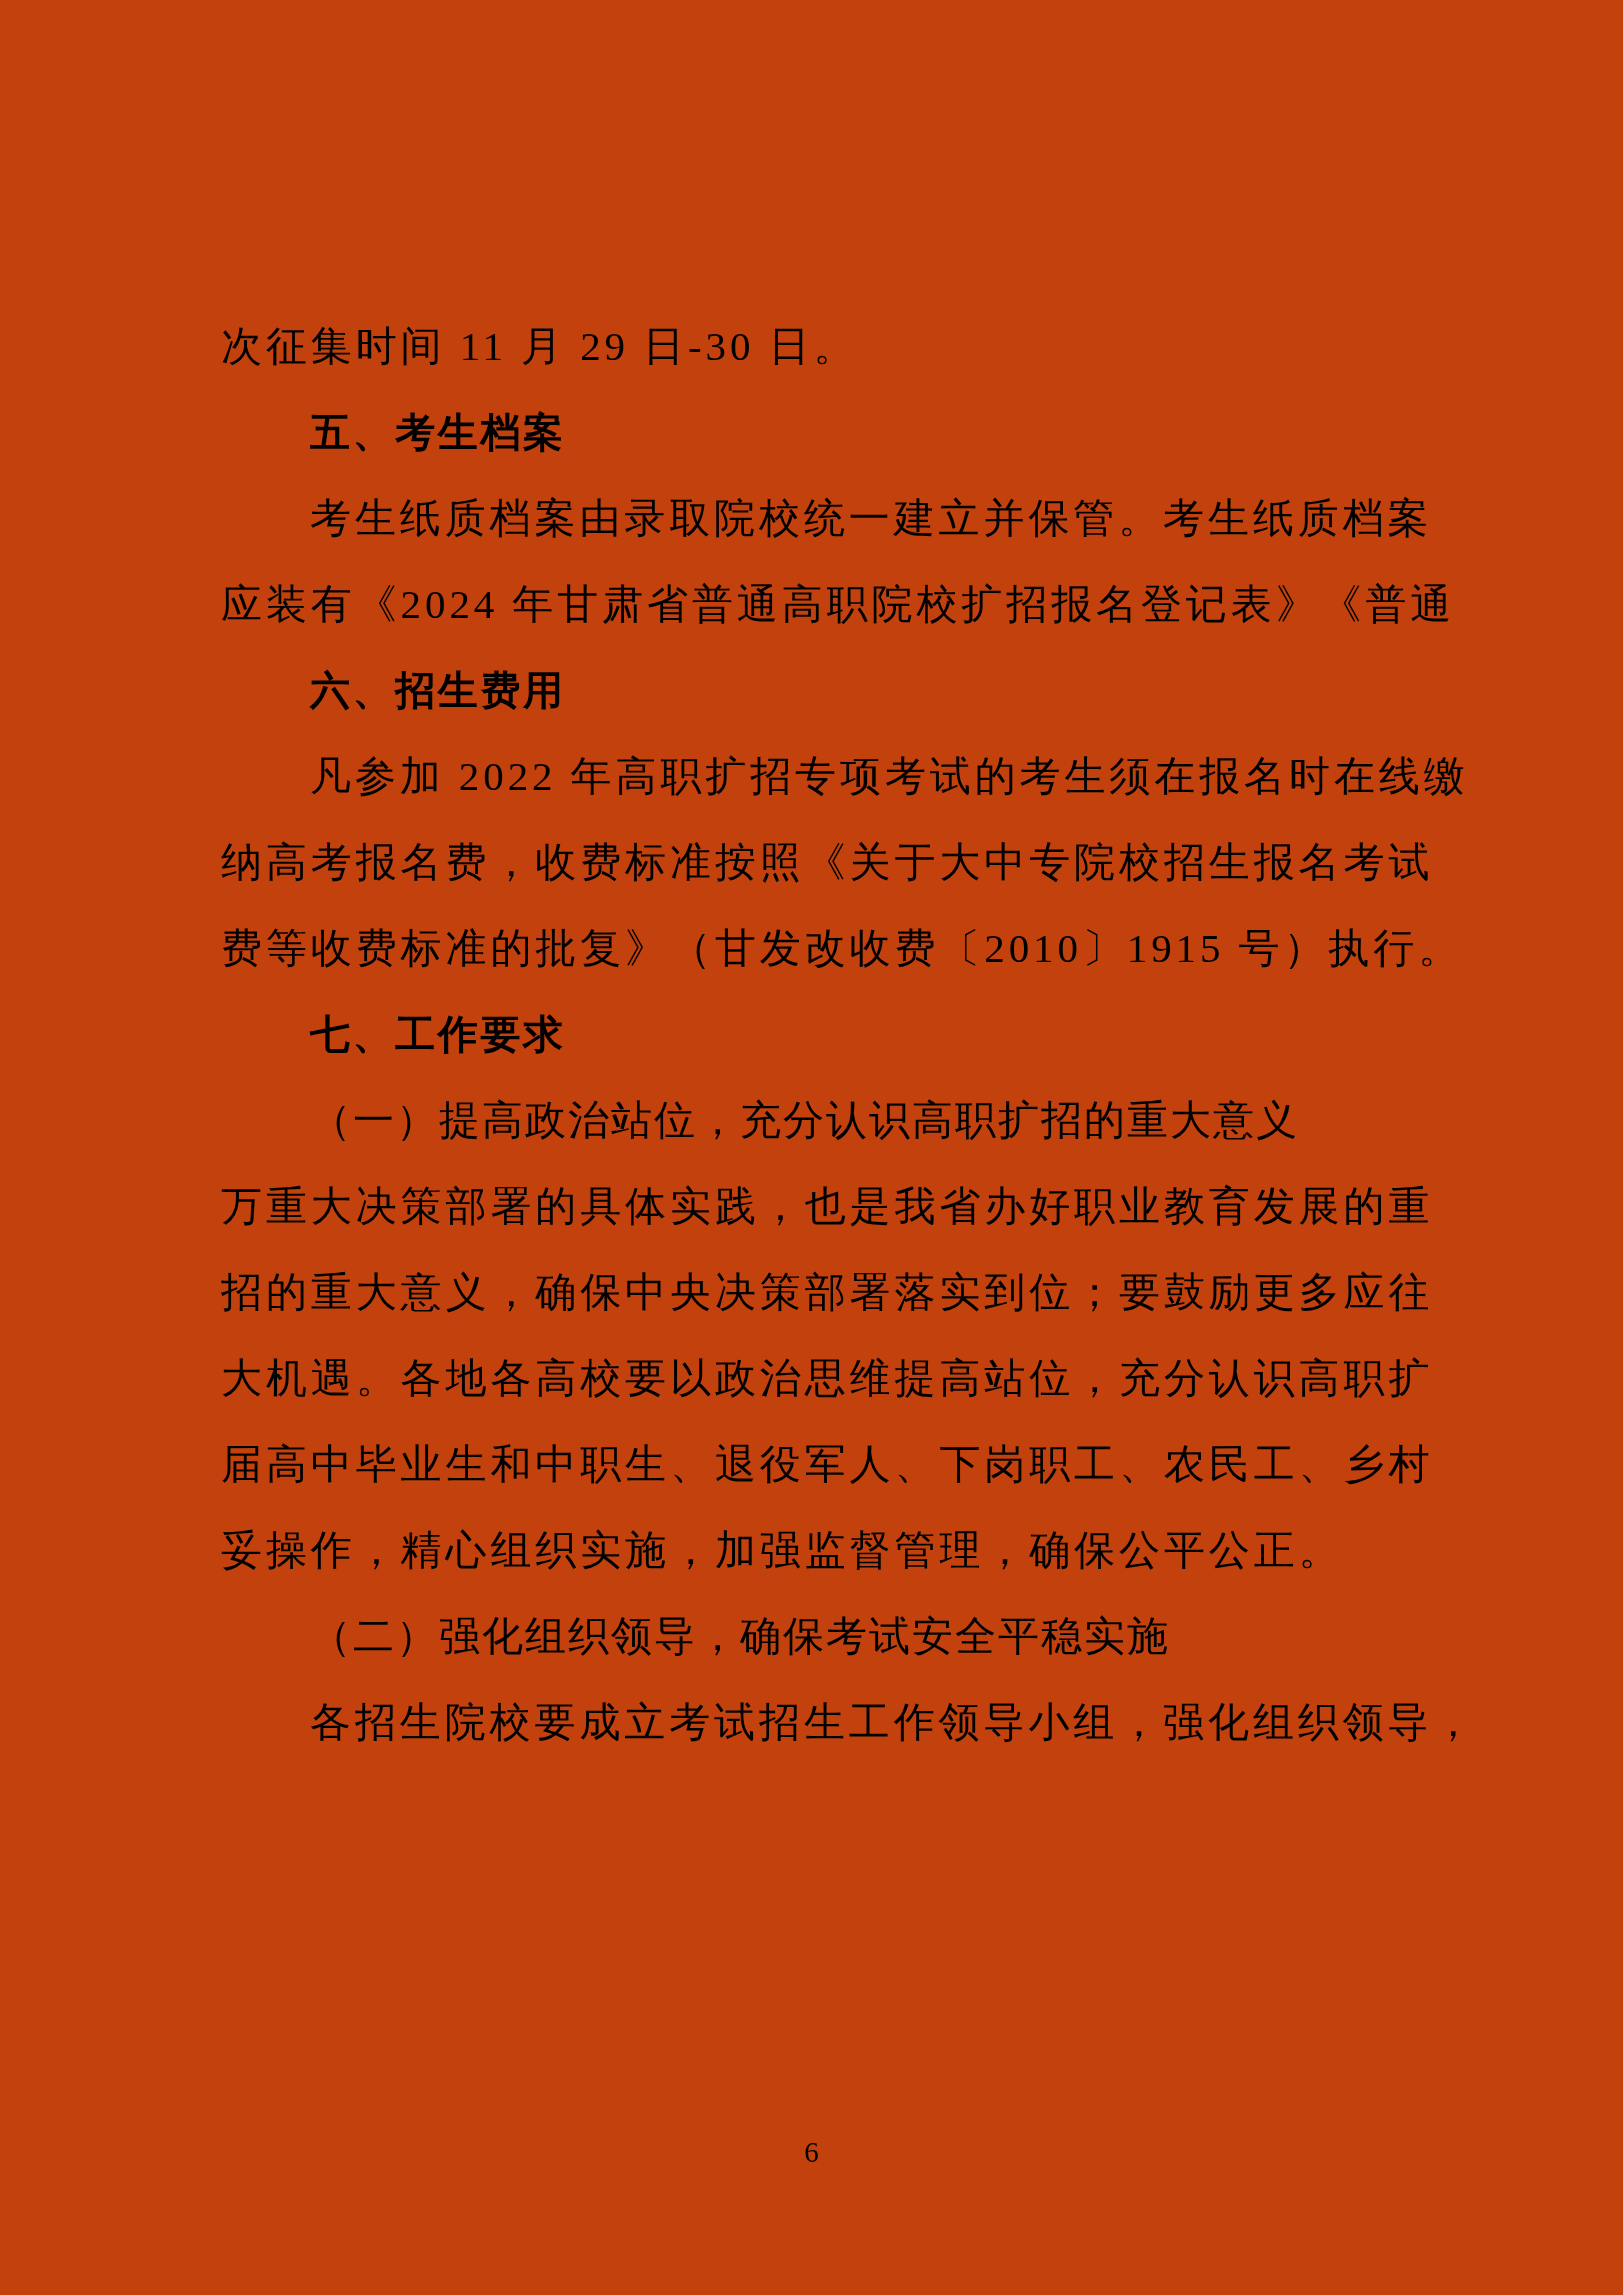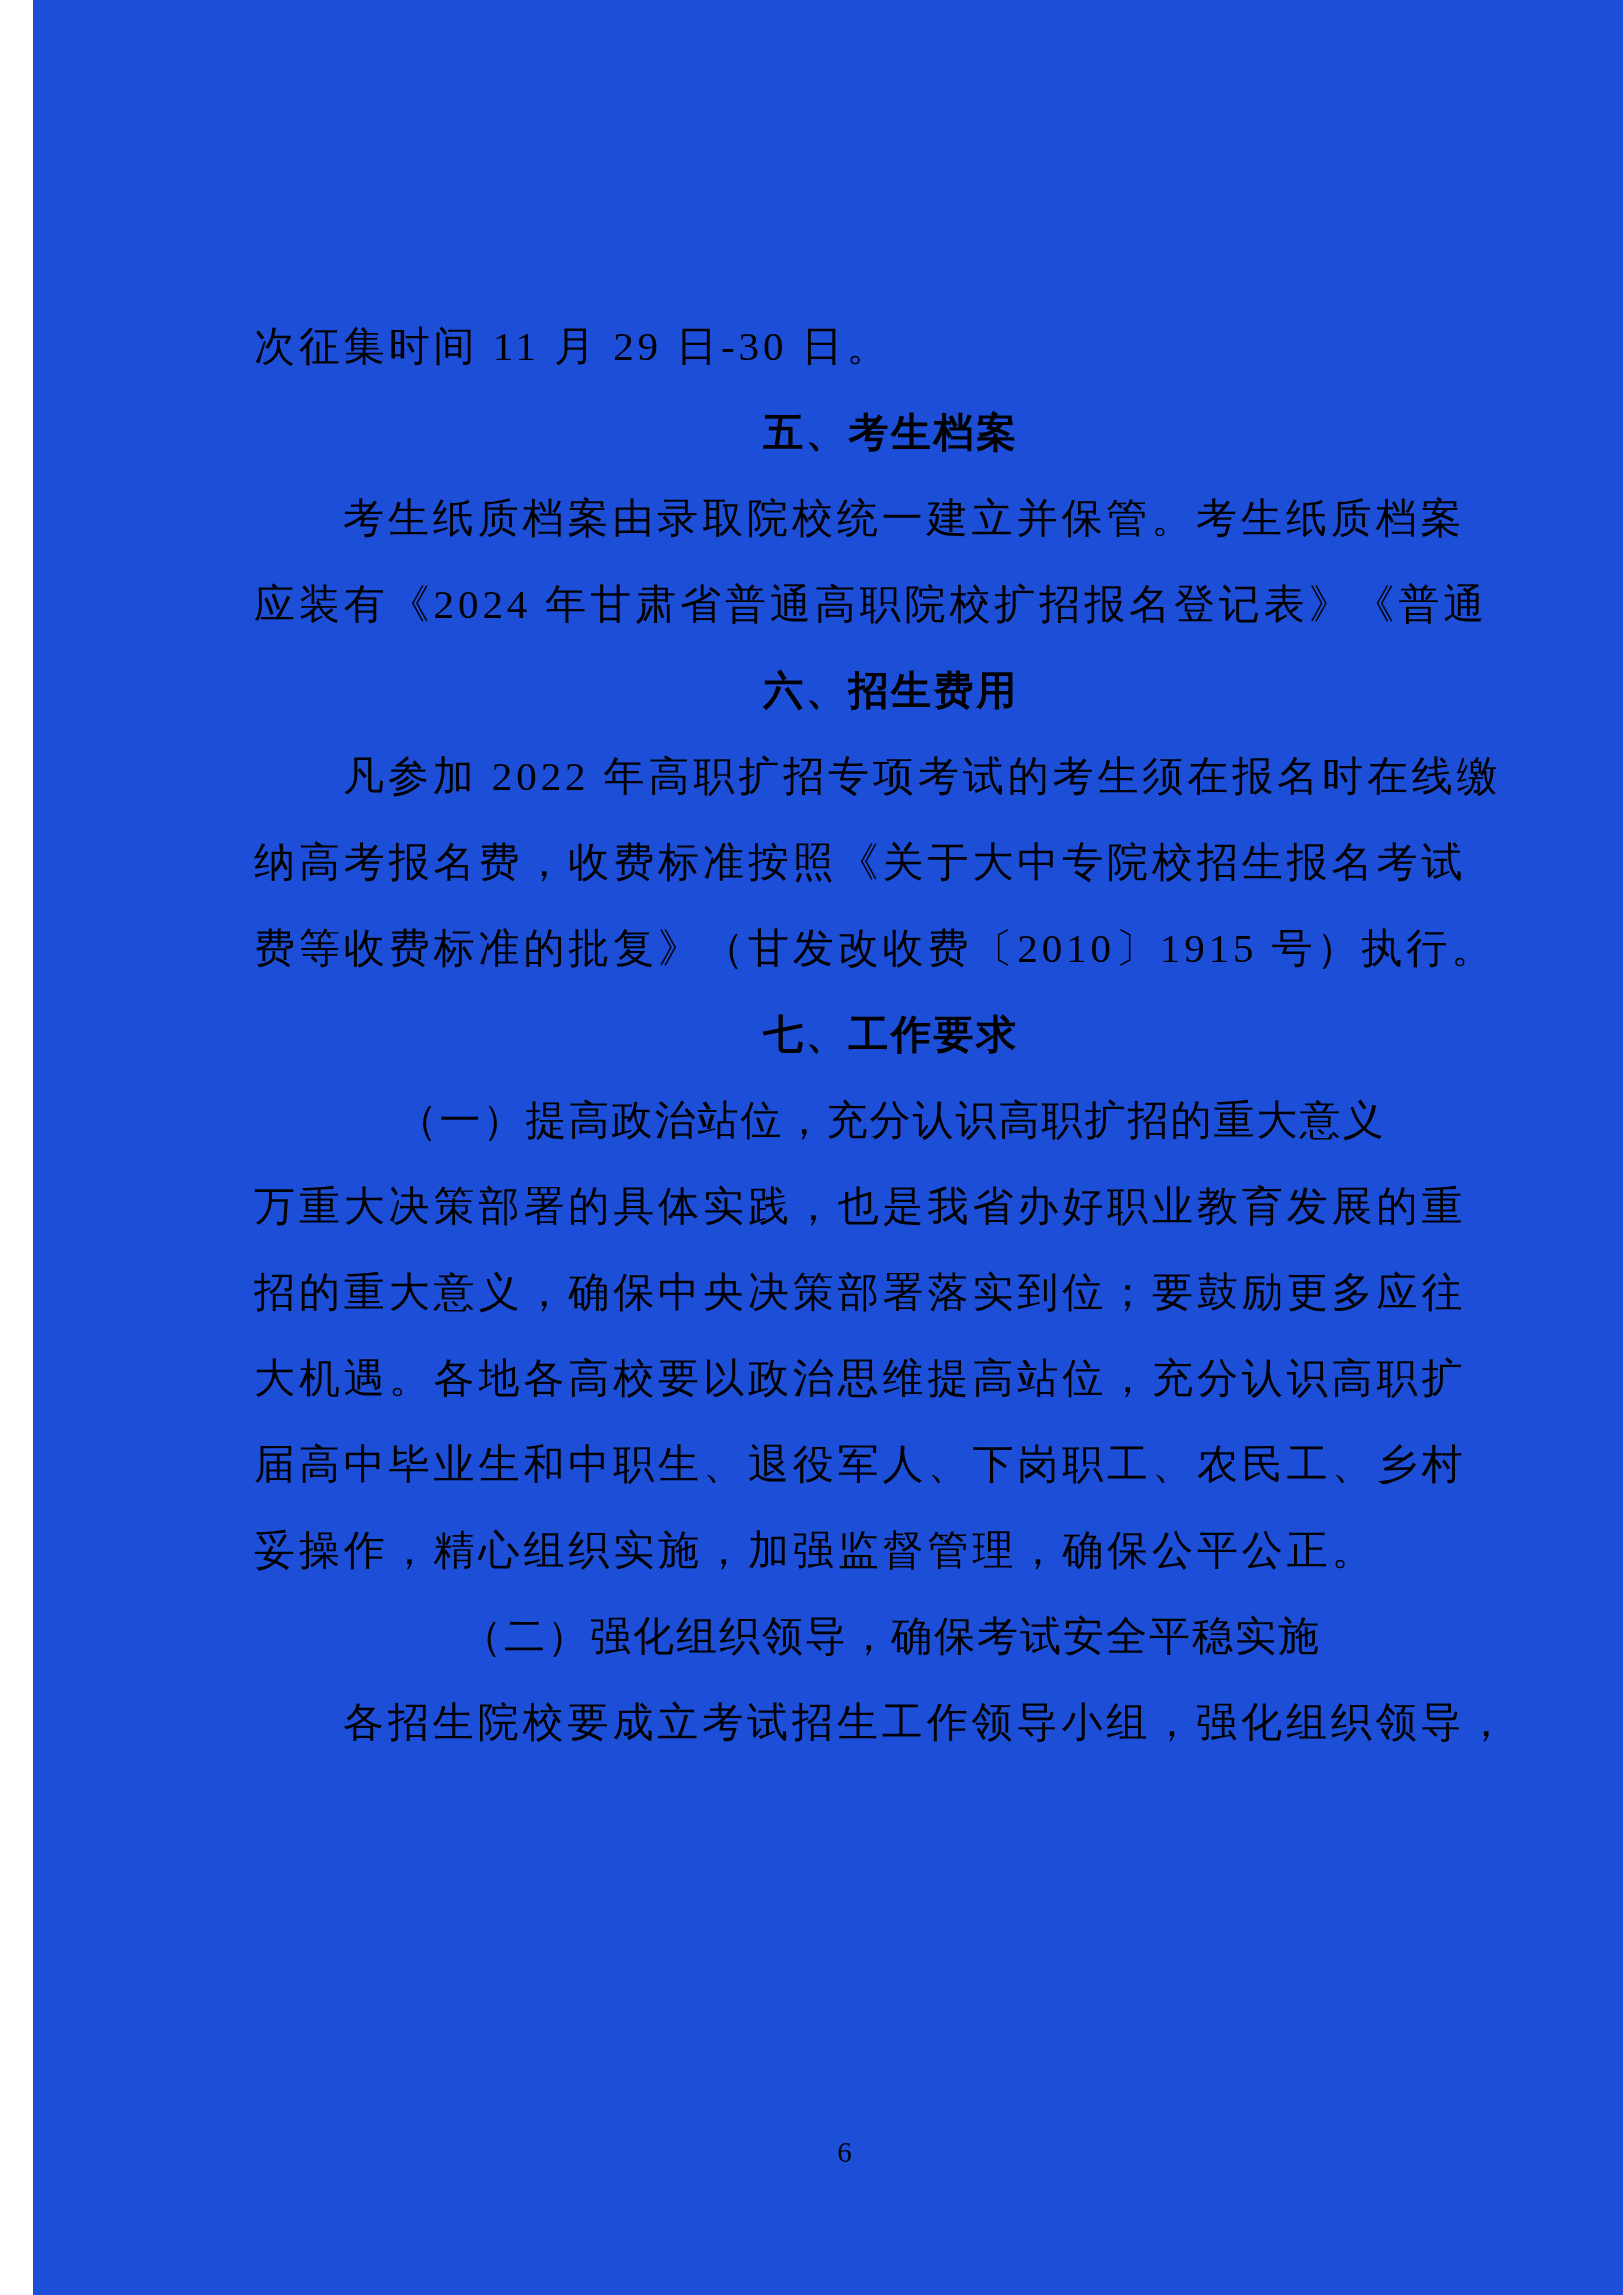--- a/index.html
+++ b/index.html
@@ -7,40 +7,39 @@
     width: 1623px;
     height: 2295px;
     background: #ffffff;
     position: relative;
     font-family: "Liberation Serif", "DejaVu Serif", serif;
     color: #000000;
   }
   .page {
     position: absolute;
     inset: 0;
-    background: #1d4ed8;
+    background: #c2410c;
     overflow: hidden;
-    margin-left: 33px;
   }
   .content {
     position: absolute;
     left: 221px;
     top: 303px;
     width: 1185px;
   }
   .line {
     height: 86px;
     line-height: 86px;
     font-size: 41px;
     letter-spacing: 3.9px;
     white-space: nowrap;
     font-family: "Liberation Serif", "DejaVu Serif", serif;
     font-weight: normal;
   }
-  .indent { padding-left: 89px; text-align: center; }
+  .indent { padding-left: 89px; }
   .heading {
     font-family: "Liberation Sans", "DejaVu Sans", sans-serif;
     font-weight: bold;
     font-size: 40px;
     letter-spacing: 2.6px;
   }
   .subheading {
     font-family: "Liberation Serif", "DejaVu Serif", serif;
     font-weight: normal;
     font-size: 41px;

